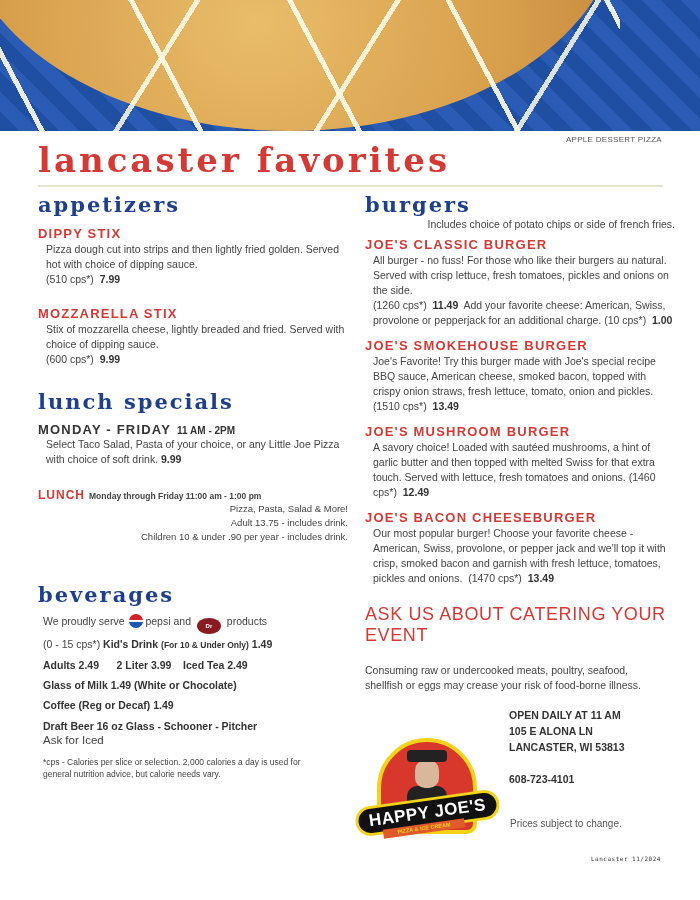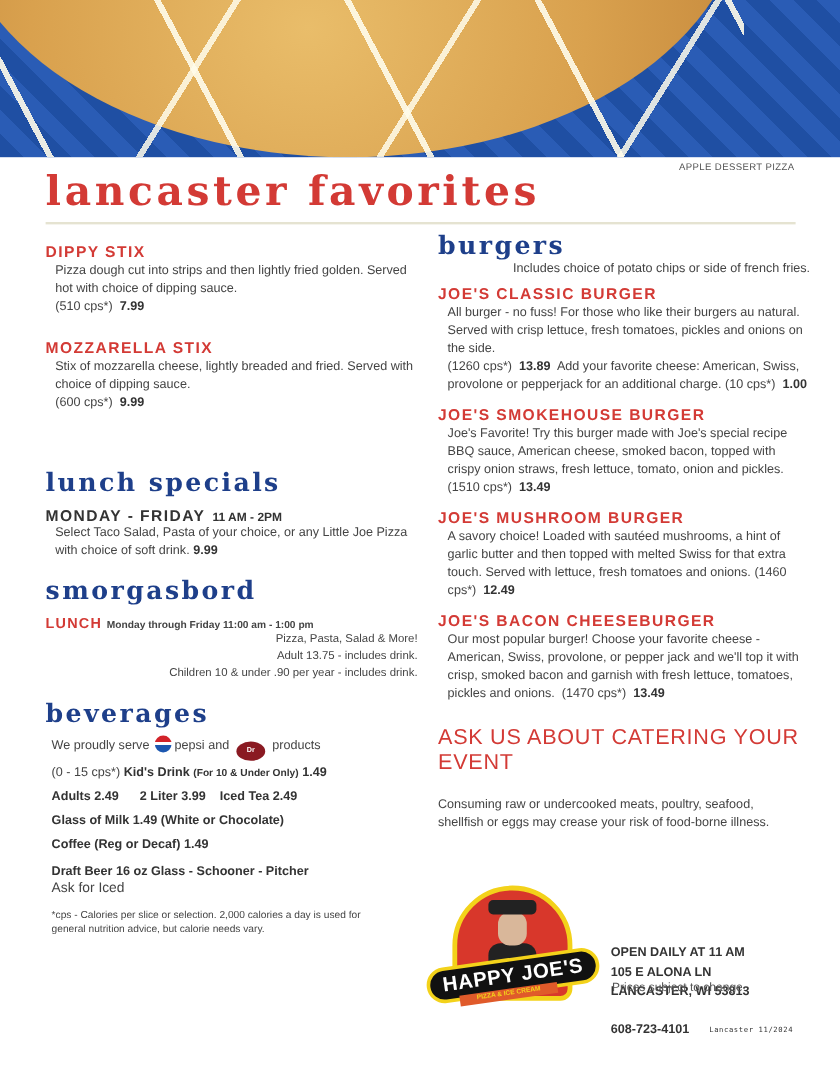--- a/index.html
+++ b/index.html
@@ -53,39 +53,40 @@
 
   .logo { position: absolute; left: 355px; top: 738px; width: 145px; height: 100px; }
   .logo-arc { position: absolute; left: 22px; top: 0; width: 100px; height: 96px; border-radius: 50px 50px 10px 10px; background: #d8372b; border: 4px solid #f3d21a; }
   .logo-face { position: absolute; left: 52px; top: 12px; width: 40px; height: 50px; }
   .logo-hat { position: absolute; left: 0; top: 0; width: 40px; height: 12px; background: #222; border-radius: 4px; }
   .logo-head { position: absolute; left: 8px; top: 10px; width: 24px; height: 28px; background: #d9b79a; border-radius: 10px; }
   .logo-body { position: absolute; left: 0; top: 36px; width: 40px; height: 18px; background: #222; border-radius: 10px 10px 0 0; }
   .logo-banner { position: absolute; left: 0; top: 60px; width: 145px; height: 30px; background: #111; border: 3px solid #f3d21a; border-radius: 15px; transform: rotate(-8deg); color: #fff; font-weight: bold; font-size: 17px; text-align: center; line-height: 24px; letter-spacing: 0.5px; }
   .logo-tag { position: absolute; left: 28px; top: 86px; width: 82px; height: 9px; background: #e05a2a; color: #f3d21a; font-size: 5.5px; text-align: center; line-height: 9px; font-weight: bold; transform: rotate(-8deg); }
 
-  .contact { position: absolute; left: 509px; top: 786px; font-size: 10.5px; font-weight: bold; color: #333; line-height: 16px; }
+  .contact { position: absolute; left: 509px; top: 707px; font-size: 10.5px; font-weight: bold; color: #333; line-height: 16px; }
   .prices { position: absolute; left: 510px; top: 818px; font-size: 10px; color: #555; }
   .version { position: absolute; left: 591px; top: 855px; font-family: "DejaVu Sans Mono", monospace; font-size: 6px; color: #333; letter-spacing: 0.5px; }
 </style>
 </head>
 <body>
 
 <div class="hero">
   <div class="hero-pizza">
     <div class="hero-drizzle"></div>
   </div>
 </div>
 <div class="hero-caption">APPLE DESSERT PIZZA</div>
 
 <div class="main-title">lancaster favorites</div>
 <div class="title-rule"></div>
 
 <div class="left">
   <div class="block" style="top:0">
+    <div class="section-h">appetizers</div>
     <div style="margin-top:9px">
       <div class="item-h">DIPPY STIX</div>
       <div class="desc">
         <span>Pizza dough cut into strips and then lightly fried golden. Served hot with choice of dipping sauce.</span><br>
         <span>(510 cps*)</span>&nbsp;&nbsp;<b>7.99</b>
       </div>
     </div>
     <div style="margin-top:19px">
       <div class="item-h">MOZZARELLA STIX</div>
       <div class="desc">
@@ -99,21 +100,20 @@
     <div class="section-h">lunch specials</div>
     <div class="lunch-head" style="margin-top:8px">
       <span>MONDAY - FRIDAY</span><span class="time">11 AM - 2PM</span>
     </div>
     <div class="desc">
       <span>Select Taco Salad, Pasta of your choice, or any Little Joe Pizza with choice of soft drink.</span> <b>9.99</b>
     </div>
   </div>
 
   <div class="block" style="top:287px">
-    <div class="section-h">smorgasbord</div>
     <div class="smorg-head" style="margin-top:8px">
       <span>LUNCH</span><span class="sub">Monday through Friday 11:00 am - 1:00 pm</span>
     </div>
     <div class="smorg-desc">
       <div>Pizza, Pasta, Salad &amp; More!</div>
       <div>Adult 13.75 - includes drink.</div>
       <div>Children 10 &amp; under .90 per year - includes drink.</div>
     </div>
   </div>
 
@@ -150,21 +150,21 @@
 
 <div class="right">
   <div class="block" style="top:0">
     <div class="section-h">burgers</div>
     <div class="burgers-sub">Includes choice of potato chips or side of french fries.</div>
 
     <div style="margin-top:6px">
       <div class="item-h">JOE'S CLASSIC BURGER</div>
       <div class="desc">
         <span>All burger - no fuss! For those who like their burgers au natural. Served with crisp lettuce, fresh tomatoes, pickles and onions on the side.</span><br>
-        <span>(1260 cps*)</span>&nbsp;&nbsp;<b>13.89</b>&nbsp;
+        <span>(1260 cps*)</span>&nbsp;&nbsp;<b>11.49</b>&nbsp;
         <span>Add your favorite cheese: American, Swiss, provolone or pepperjack for an additional charge. (10 cps*)</span>&nbsp;&nbsp;<b>1.00</b>
       </div>
     </div>
 
     <div style="margin-top:10px">
       <div class="item-h">JOE'S SMOKEHOUSE BURGER</div>
       <div class="desc">
         <span>Joe's Favorite! Try this burger made with Joe's special recipe BBQ sauce, American cheese, smoked bacon, topped with crispy onion straws, fresh lettuce, tomato, onion and pickles.</span>
         <span>(1510 cps*)</span>&nbsp;&nbsp;<b>13.49</b>
       </div>

